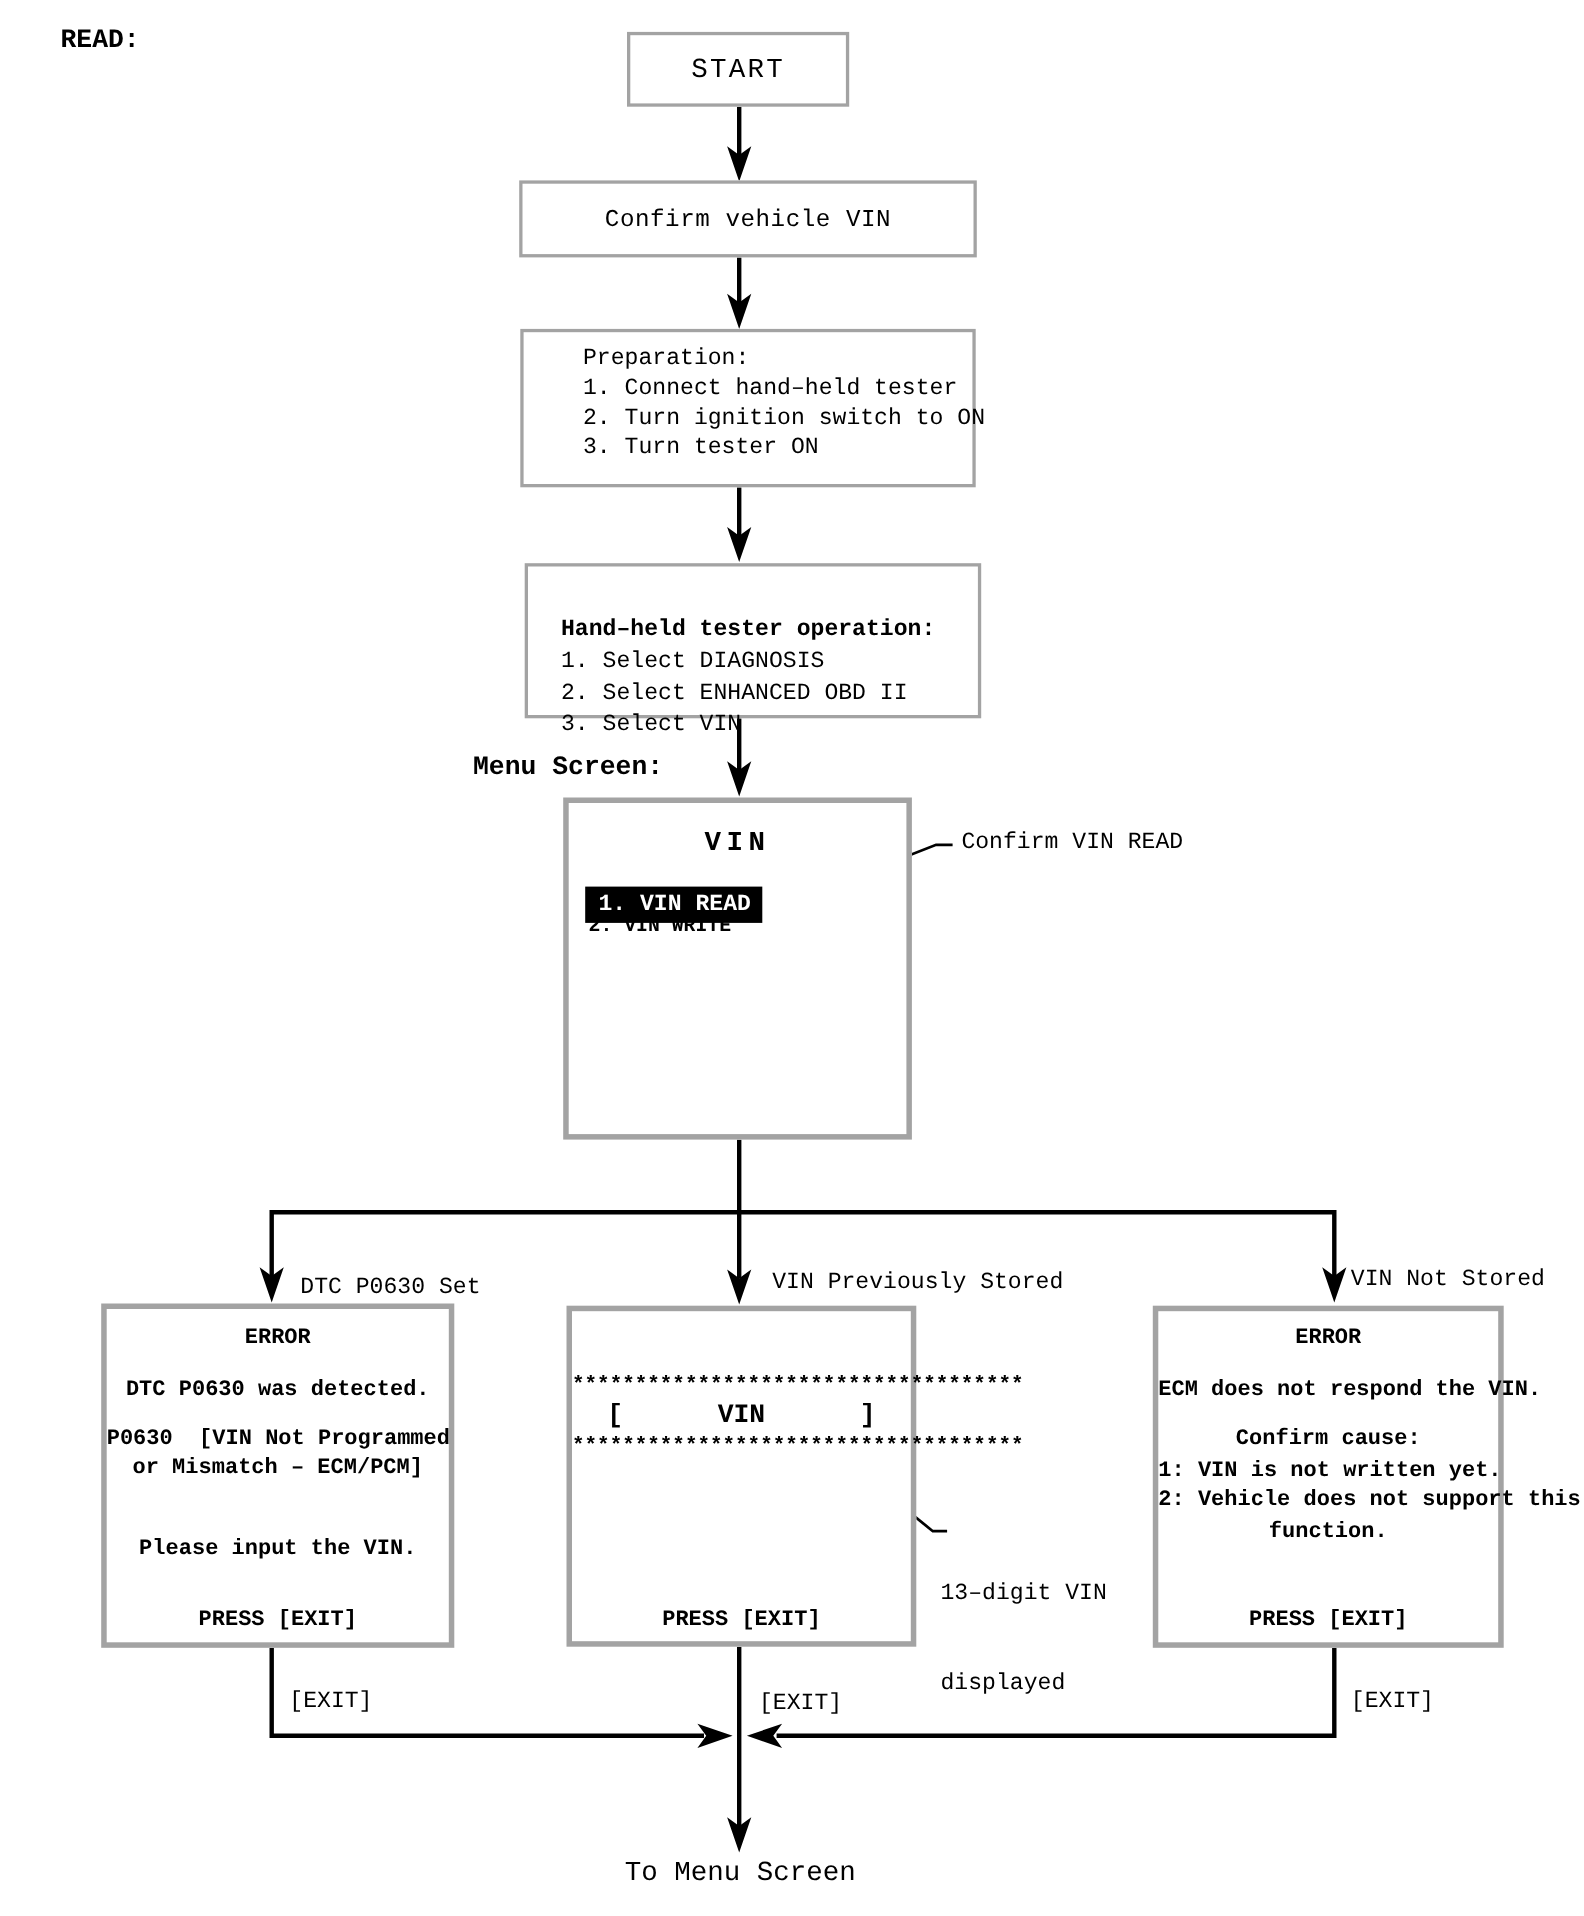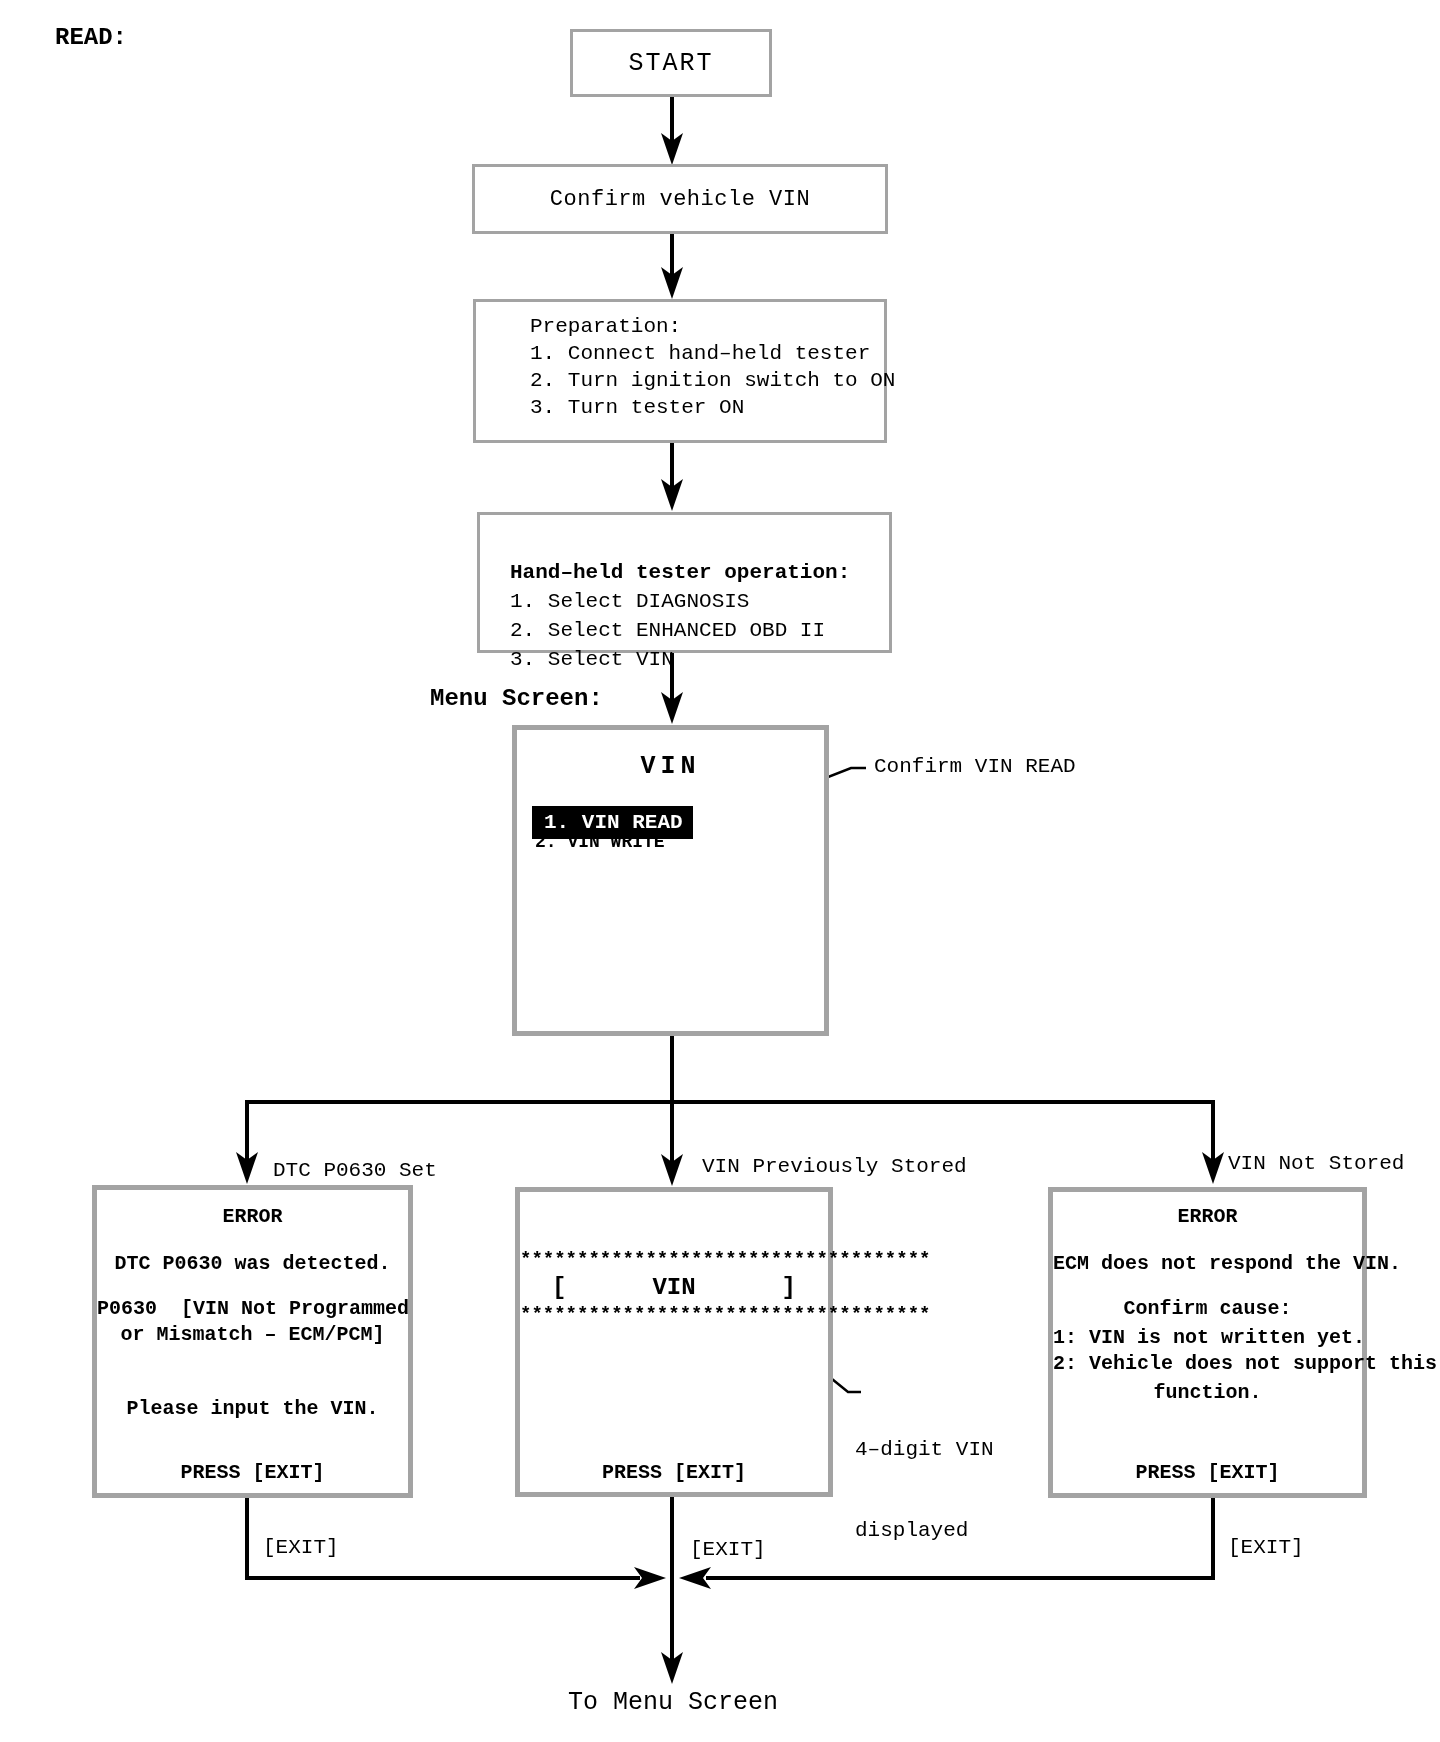--- a/index.html
+++ b/index.html
@@ -118,21 +118,21 @@
     <div class="vinrow" style="position:absolute;left:0;right:0;top:82px;">
       <span>[</span>
       <span>VIN</span>
       <span>]</span>
     </div>
     <div class="bline stars" style="top:111px;">************************************</div>
     <div class="bline" style="top:269px;">PRESS [EXIT]</div>
   </div>
 
   <div class="callout-text" style="left:855px;top:1382px;">
-    <div>4–digit VIN</div>
+    <div>13–digit VIN</div>
     <div>displayed</div>
   </div>
 
   <div class="node thick" style="left:1048px;top:1187px;width:319px;height:311px;">
     <div class="bline" style="top:13px;">ERROR</div>
     <div class="bline" style="top:60px;">ECM does not respond the VIN.</div>
     <div class="bline" style="top:105px;">Confirm cause:</div>
     <div class="bline" style="top:134px;">1: VIN is not written yet.</div>
     <div class="bline" style="top:160px;">2: Vehicle does not support this</div>
     <div class="bline" style="top:189px;">function.</div>

